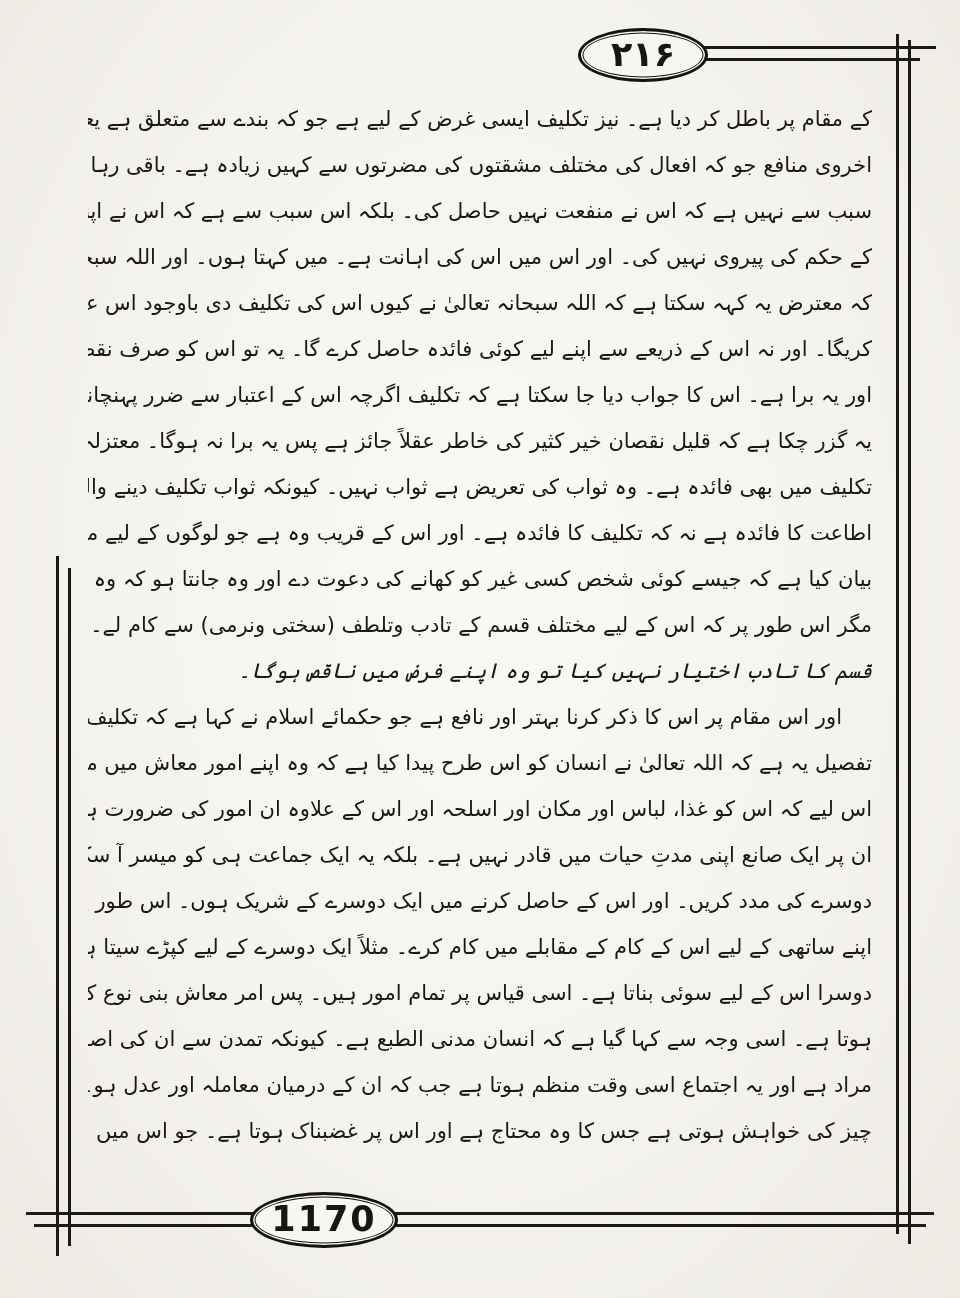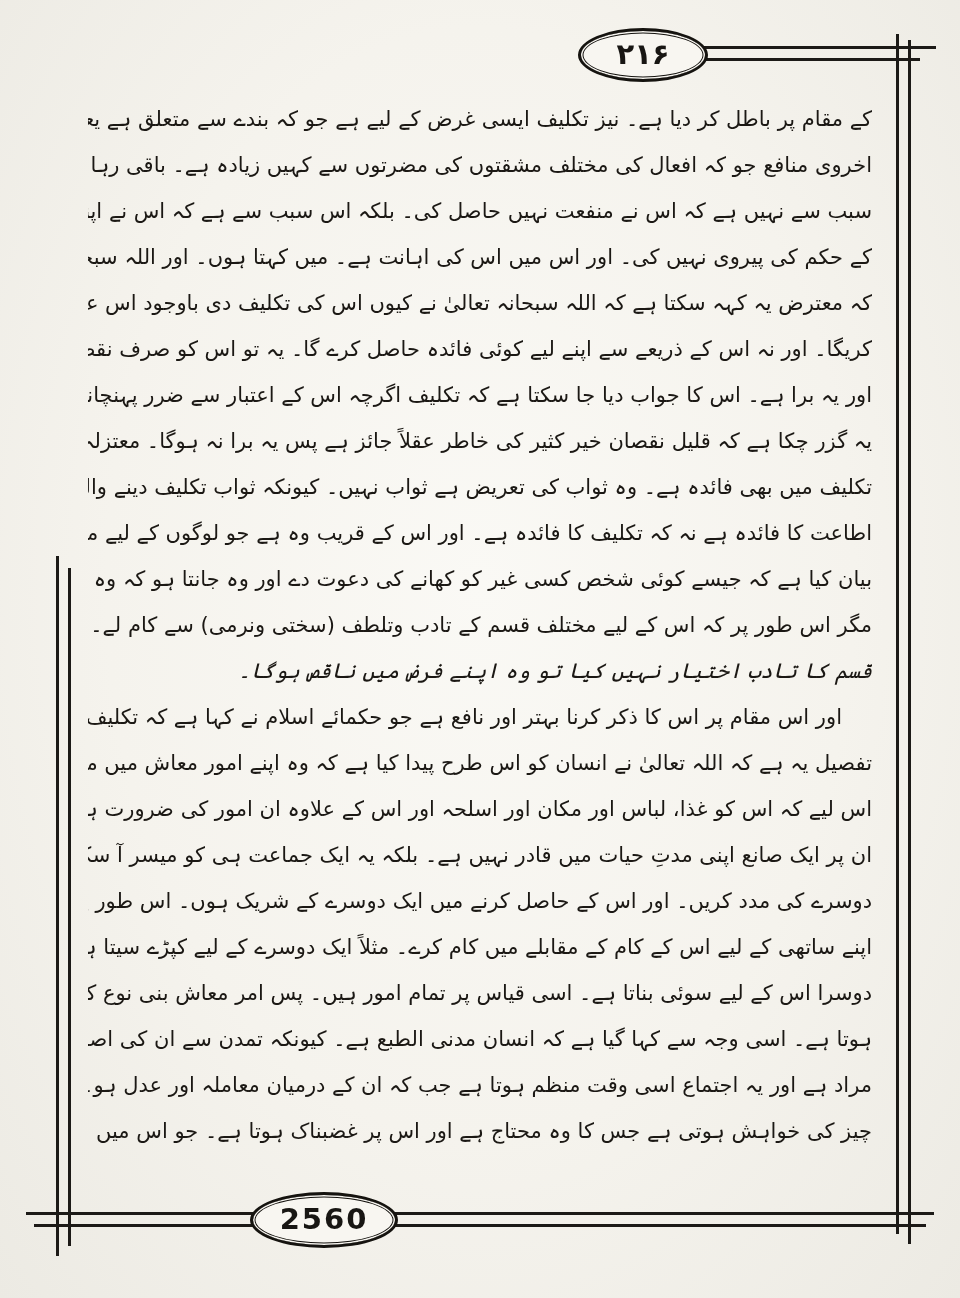--- a/index.html
+++ b/index.html
@@ -53,21 +53,21 @@
   }
   .cartouche-top {
     left: 578px; top: 28px;
     width: 124px; height: 48px;
   }
   .cartouche-bottom {
     left: 250px; top: 1192px;
     width: 142px; height: 50px;
   }
   .cartouche .num {
-    font-size: 29px;
+    font-size: 35px;
     font-weight: bold;
     letter-spacing: 2px;
     direction: rtl;
     line-height: 1;
     transform: translateY(-1px);
   }
 
   
   .text-area {
     position: absolute;
@@ -106,21 +106,21 @@
 
   <div class="rule h bottom-h-1"></div>
   <div class="rule h bottom-h-2"></div>
   <div class="rule v left-v-1"></div>
   <div class="rule v left-v-2"></div>
 
   <div class="cartouche cartouche-top">
     <span class="num">۲۱۶</span>
   </div>
   <div class="cartouche cartouche-bottom">
-    <span class="num">2560</span>
+    <span class="num">1170</span>
   </div>
 
   <div class="text-area" id="text-area">
       <div class="text-line">کے مقام پر باطل کر دیا ہے۔ نیز تکلیف ایسی غرض کے لیے ہے جو کہ بندے سے متعلق ہے یعنی دنیوی اور</div>
       <div class="text-line">اخروی منافع جو کہ افعال کی مختلف مشقتوں کی مضرتوں سے کہیں زیادہ ہے۔ باقی رہا اس کا سزا دینا تو یہ اس</div>
       <div class="text-line">سبب سے نہیں ہے کہ اس نے منفعت نہیں حاصل کی۔ بلکہ اس سبب سے ہے کہ اس نے اپنے آقا سردار</div>
       <div class="text-line">کے حکم کی پیروی نہیں کی۔ اور اس میں اس کی اہانت ہے۔ میں کہتا ہوں۔ اور اللہ سبحانہٗ تعالیٰ زیادہ جانتا ہے</div>
       <div class="text-line">کہ معترض یہ کہہ سکتا ہے کہ اللہ سبحانہ تعالیٰ نے کیوں اس کی تکلیف دی باوجود اس علم کے کہ وہ پیروی نہیں</div>
       <div class="text-line">کریگا۔ اور نہ اس کے ذریعے سے اپنے لیے کوئی فائدہ حاصل کرے گا۔ یہ تو اس کو صرف نقصان پہنچانا ہے۔</div>
       <div class="text-line">اور یہ برا ہے۔ اس کا جواب دیا جا سکتا ہے کہ تکلیف اگرچہ اس کے اعتبار سے ضرر پہنچانا ہے لیکن</div>

